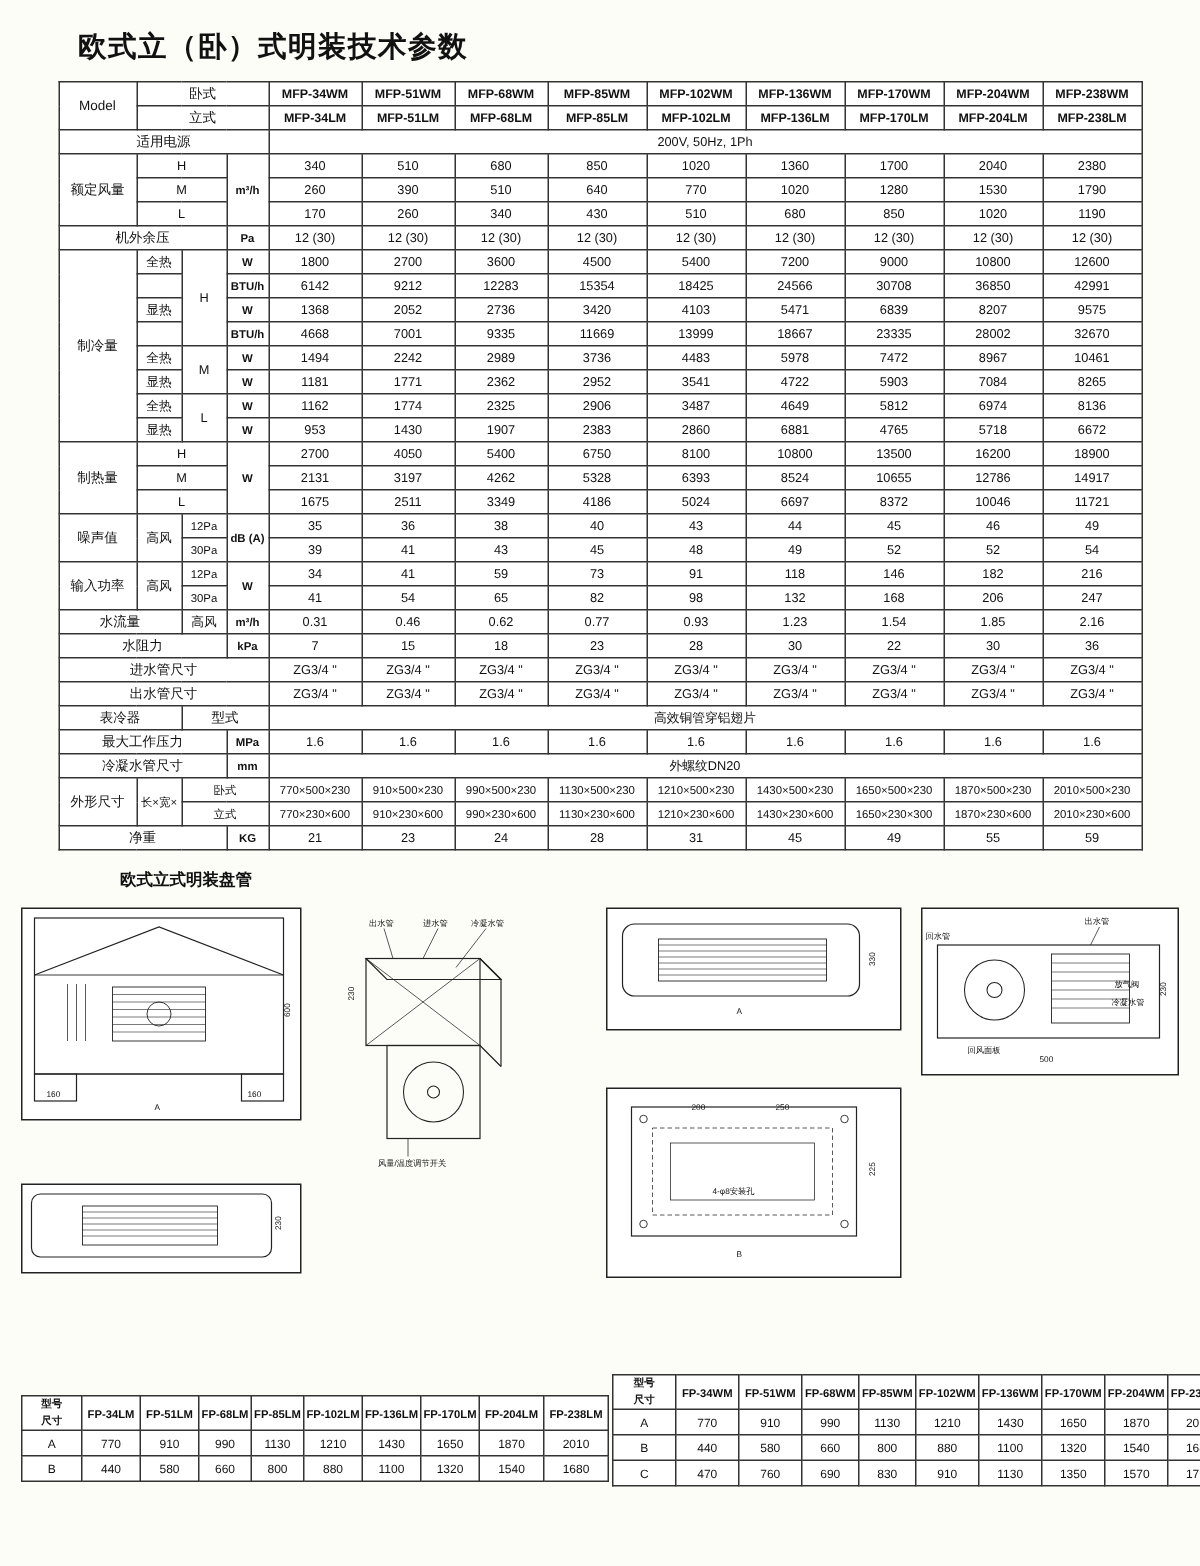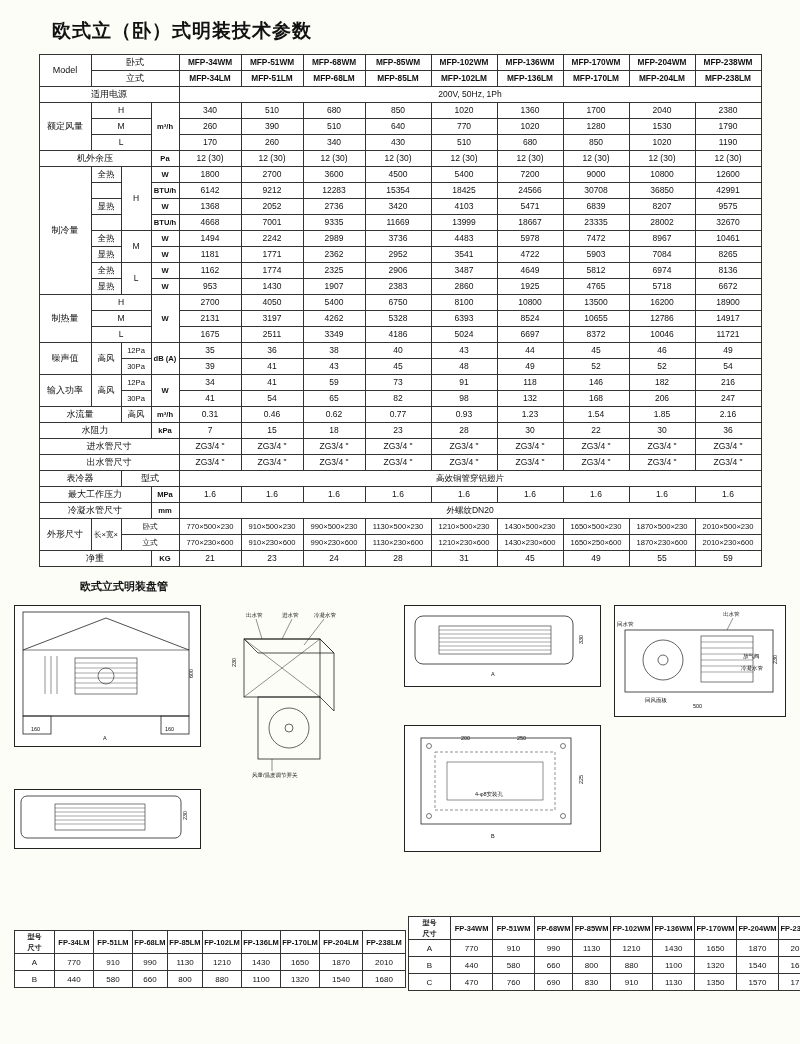--- a/index.html
+++ b/index.html
@@ -279,21 +279,21 @@
         <td>8136</td>
       </tr>
       <tr>
         <td>显热</td>
         <td class="unit">W</td>
         <td>953</td>
         <td>1430</td>
         <td>1907</td>
         <td>2383</td>
         <td>2860</td>
-        <td>1925</td>
+        <td>6881</td>
         <td>4765</td>
         <td>5718</td>
         <td>6672</td>
       </tr>
 
       <tr>
         <td class="lbl" rowspan="3">制热量</td>
         <td colspan="2">H</td>
         <td class="unit" rowspan="3">W</td>
         <td>2700</td>
@@ -483,21 +483,21 @@
         <td class="sm">2010×500×230</td>
       </tr>
       <tr>
         <td class="sm" colspan="2">立式</td>
         <td class="sm">770×230×600</td>
         <td class="sm">910×230×600</td>
         <td class="sm">990×230×600</td>
         <td class="sm">1130×230×600</td>
         <td class="sm">1210×230×600</td>
         <td class="sm">1430×230×600</td>
-        <td class="sm">1650×250×600</td>
+        <td class="sm">1650×230×300</td>
         <td class="sm">1870×230×600</td>
         <td class="sm">2010×230×600</td>
       </tr>
 
       <tr>
         <td class="lbl" colspan="3">净重</td>
         <td class="unit">KG</td>
         <td>21</td>
         <td>23</td>
         <td>24</td>

